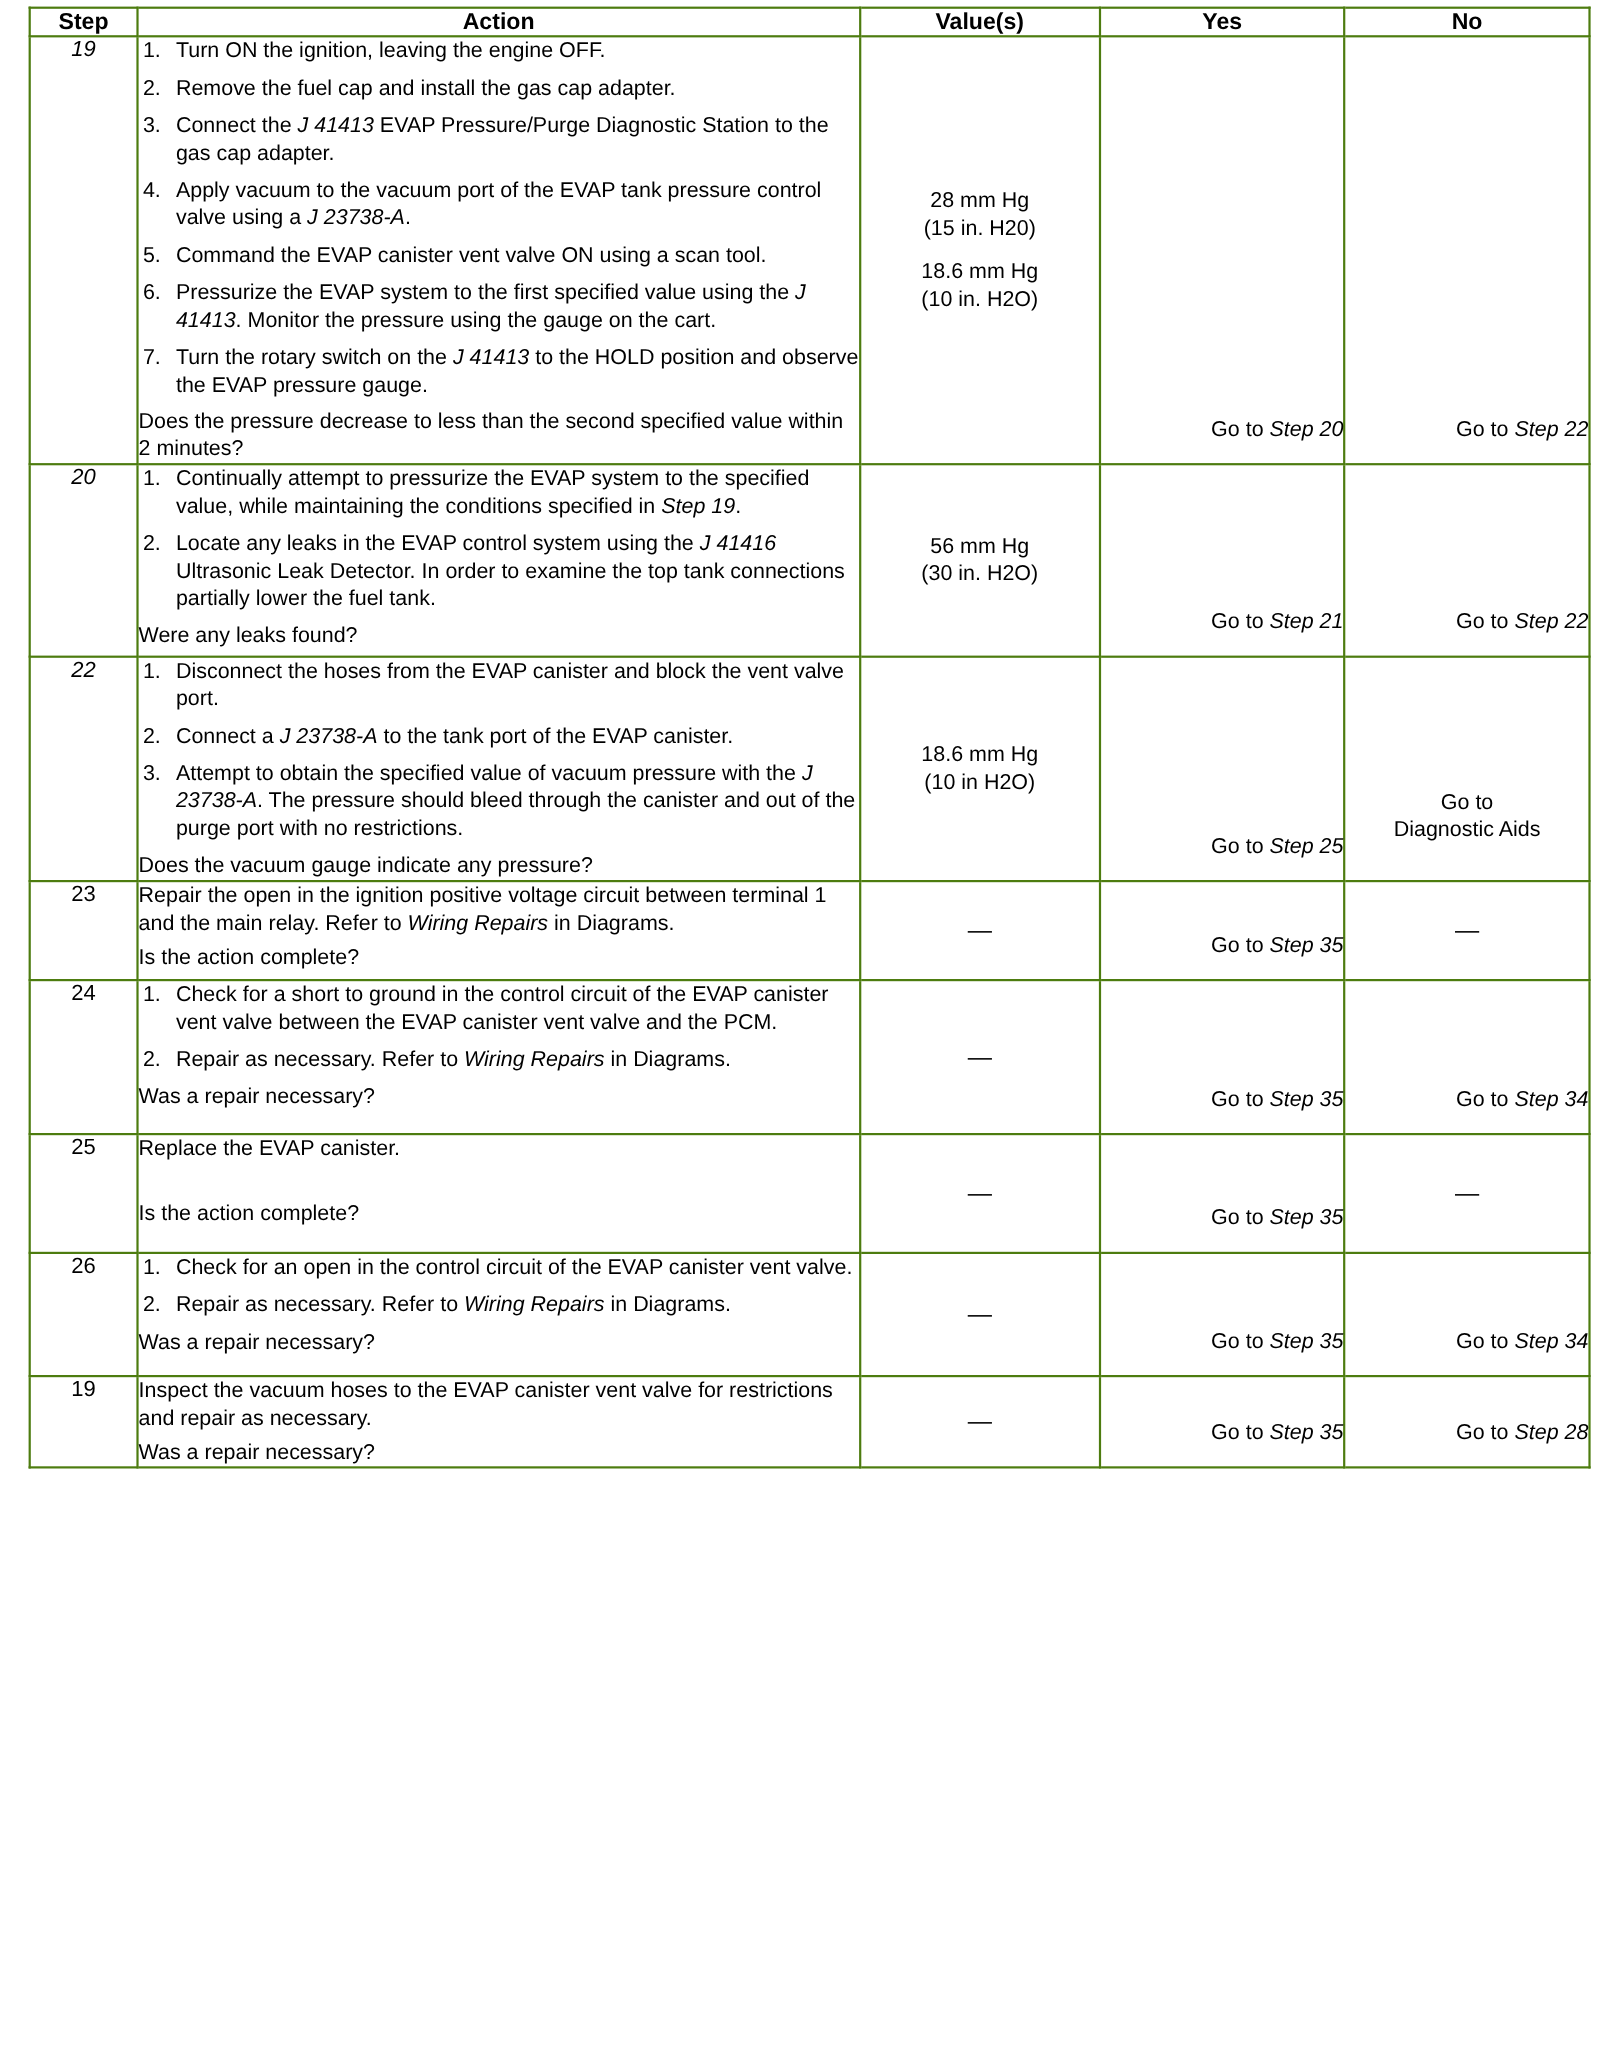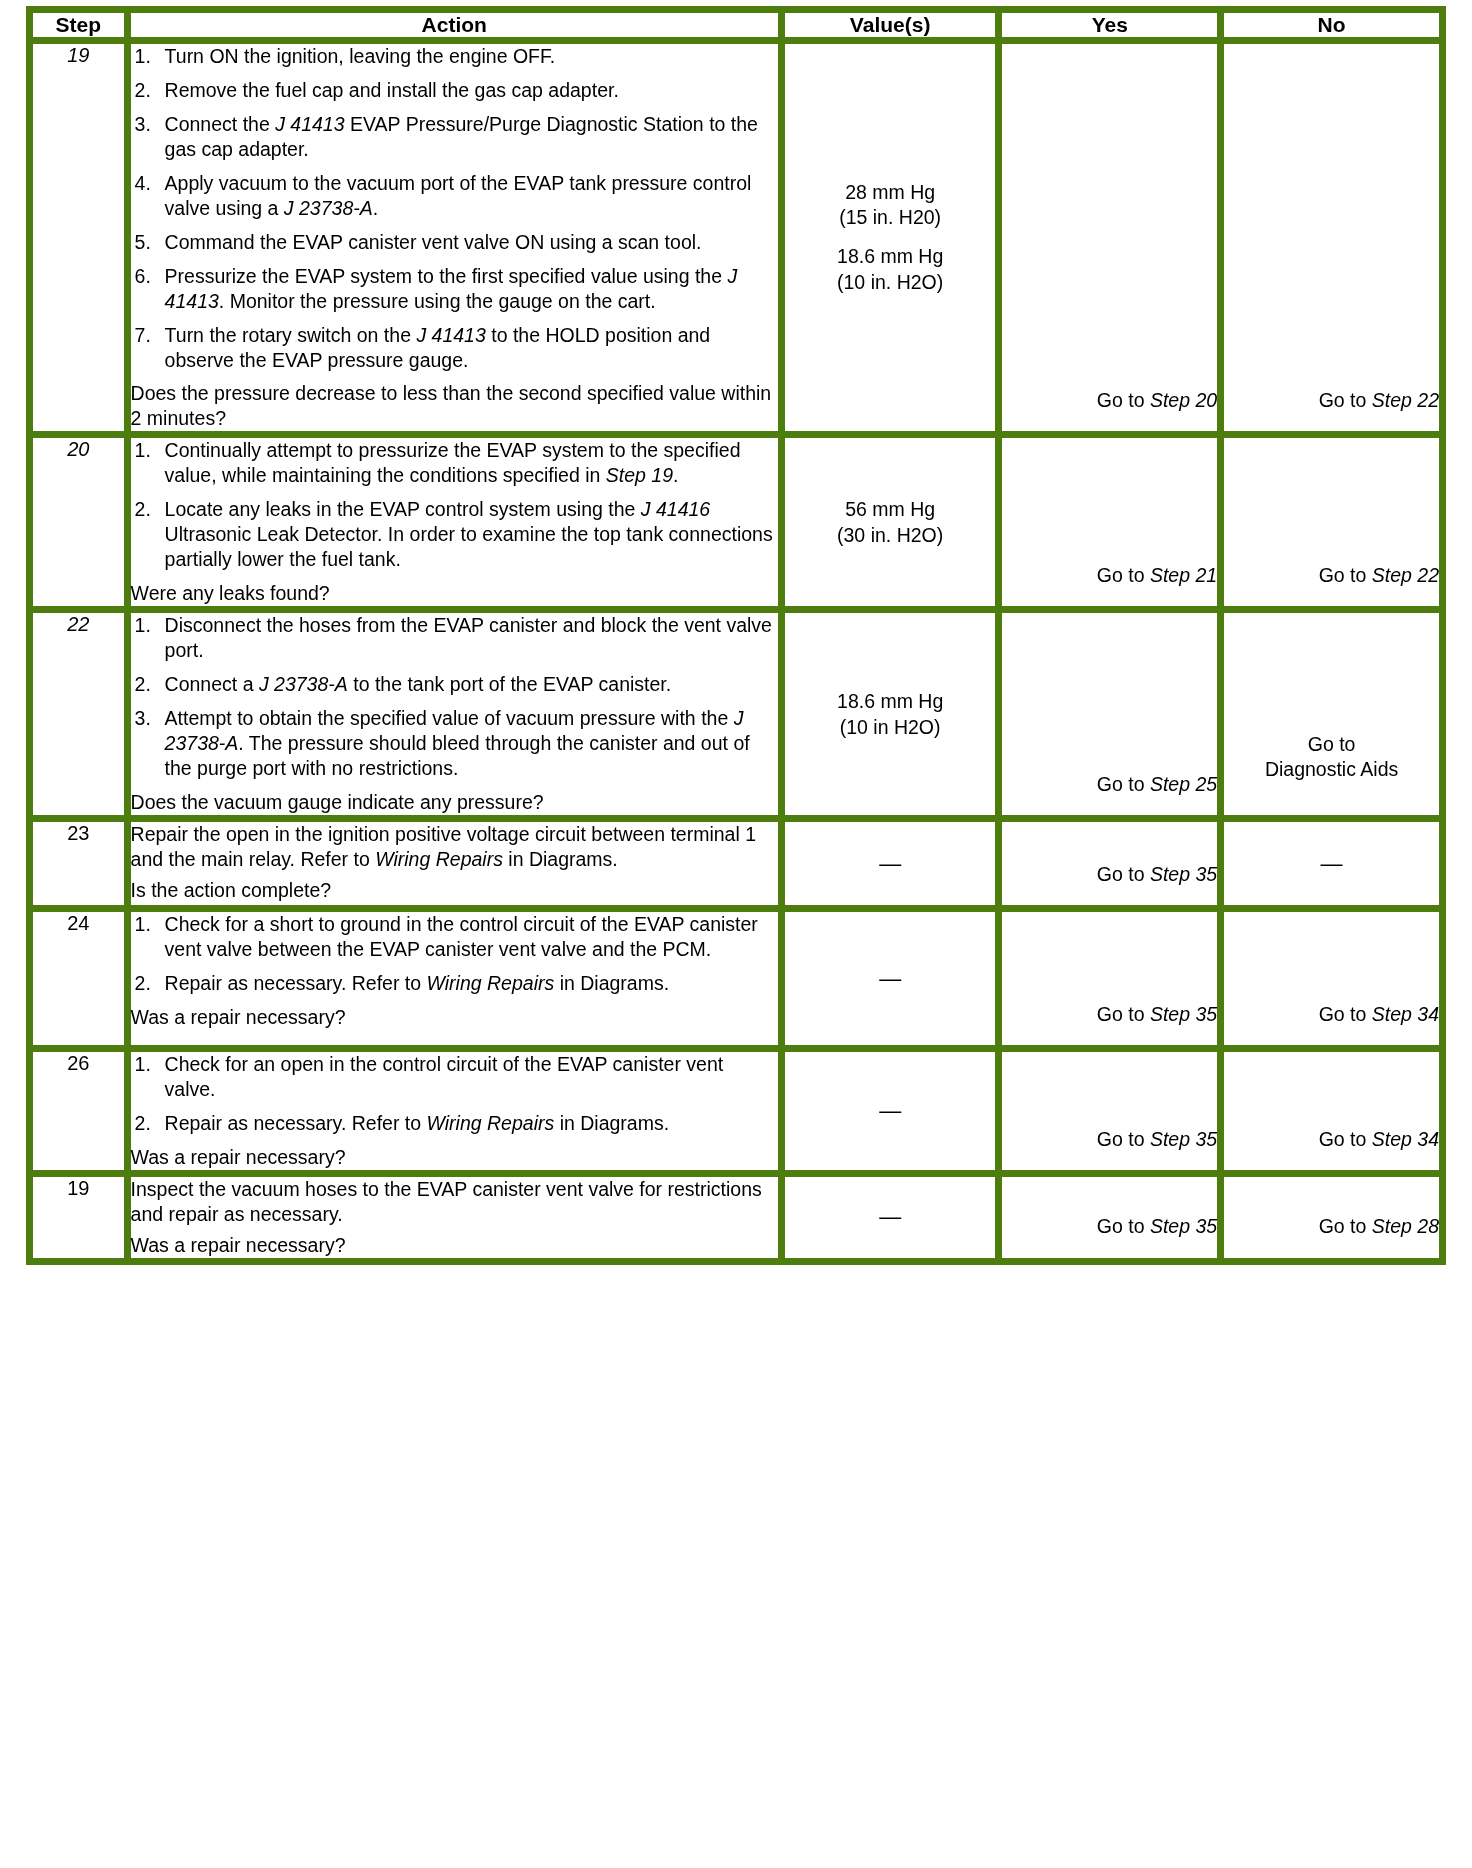--- a/index.html
+++ b/index.html
@@ -32,21 +32,21 @@
     table-layout: fixed;
     border: 2px solid #000;
   }
   table.dtc col.c-step   { width: 88px; }
   table.dtc col.c-action { width: 590px; }
   table.dtc col.c-value  { width: 196px; }
   table.dtc col.c-yes    { width: 200px; }
   table.dtc col.c-no     { width: 200px; }
 
   table.dtc th, table.dtc td {
-    border: 7px solid #4d7c0f;
+    border: 2px solid #4d7c0f;
     vertical-align: top;
     padding: 0;
   }
   thead th {
     text-align: center;
     font-size: 21px;
     font-weight: bold;
     padding: 5px 0 6px 0;
     vertical-align: middle;
   }
@@ -256,20 +256,39 @@
               <div class="val-block dash">—</div>
             </div>
           </td>
           <td class="yes">
             <div class="cell-bottom">Go to <span class="ital">Step 35</span></div>
           </td>
           <td class="no">
             <div class="cell-bottom">Go to <span class="ital">Step 34</span></div>
           </td>
         </tr>
+        <tr style="height: 108px;">
+          <td class="step upright">25</td>
+          <td class="action">
+            <div class="plain-line">Replace the EVAP canister.</div>
+            <div class="spacer-line"></div>
+            <div class="question">Is the action complete?</div>
+          </td>
+          <td class="value">
+            <div class="val-center">
+              <div class="val-block dash">—</div>
+            </div>
+          </td>
+          <td class="yes">
+            <div class="cell-bottom">Go to <span class="ital">Step 35</span></div>
+          </td>
+          <td class="no">
+            <div class="val-center dash">—</div>
+          </td>
+        </tr>
         <tr style="height: 112px;">
           <td class="step upright">26</td>
           <td class="action">
             <ol class="steps">
               <li><span class="num">1.</span>Check for an open in the control circuit of the EVAP canister vent valve.</li>
               <li><span class="num">2.</span>Repair as necessary. Refer to <span class="ital">Wiring Repairs</span> in Diagrams.</li>
             </ol>
             <div class="question">Was a repair necessary?</div>
           </td>
           <td class="value">

